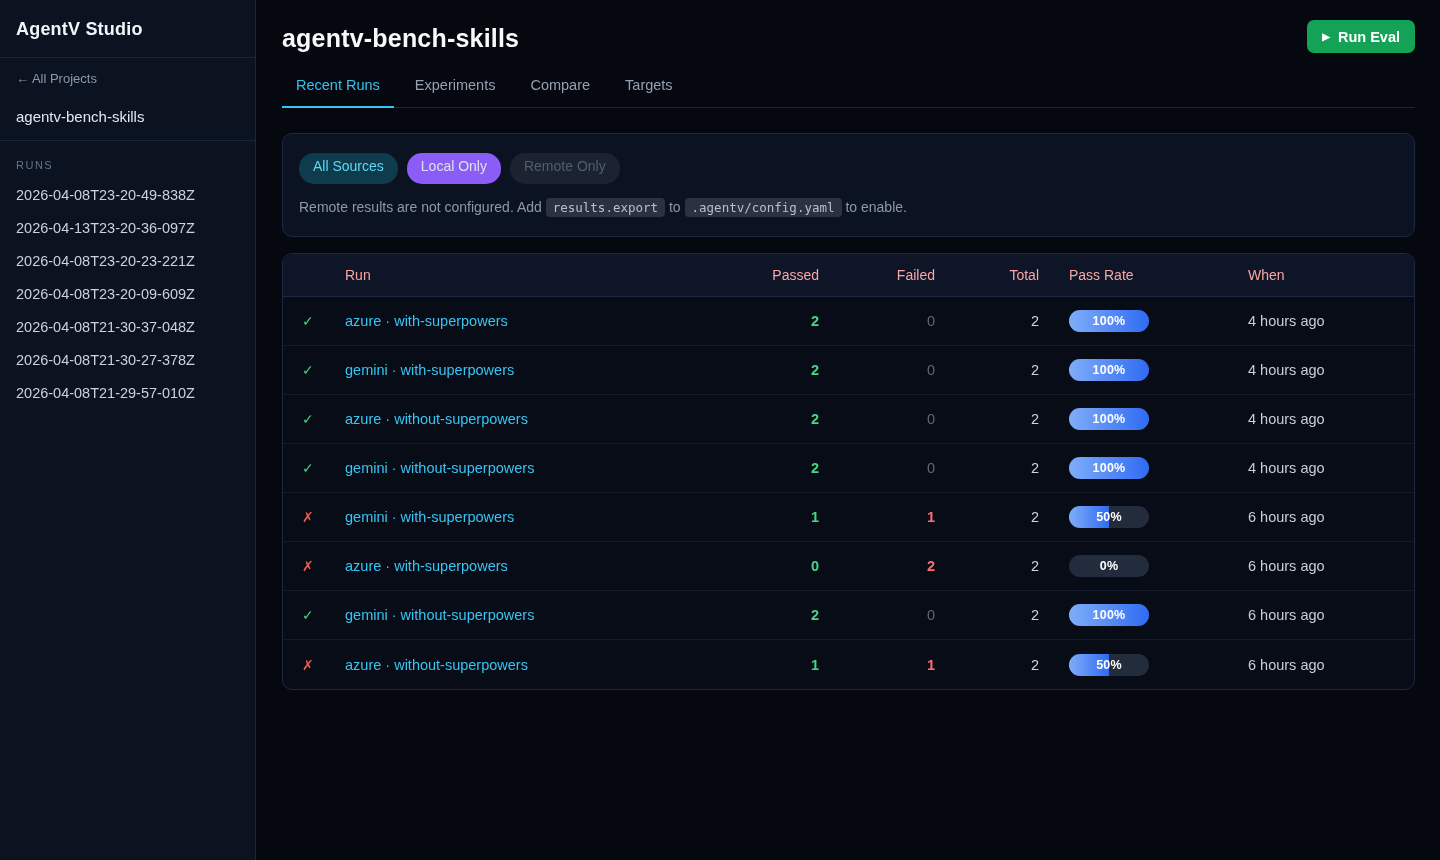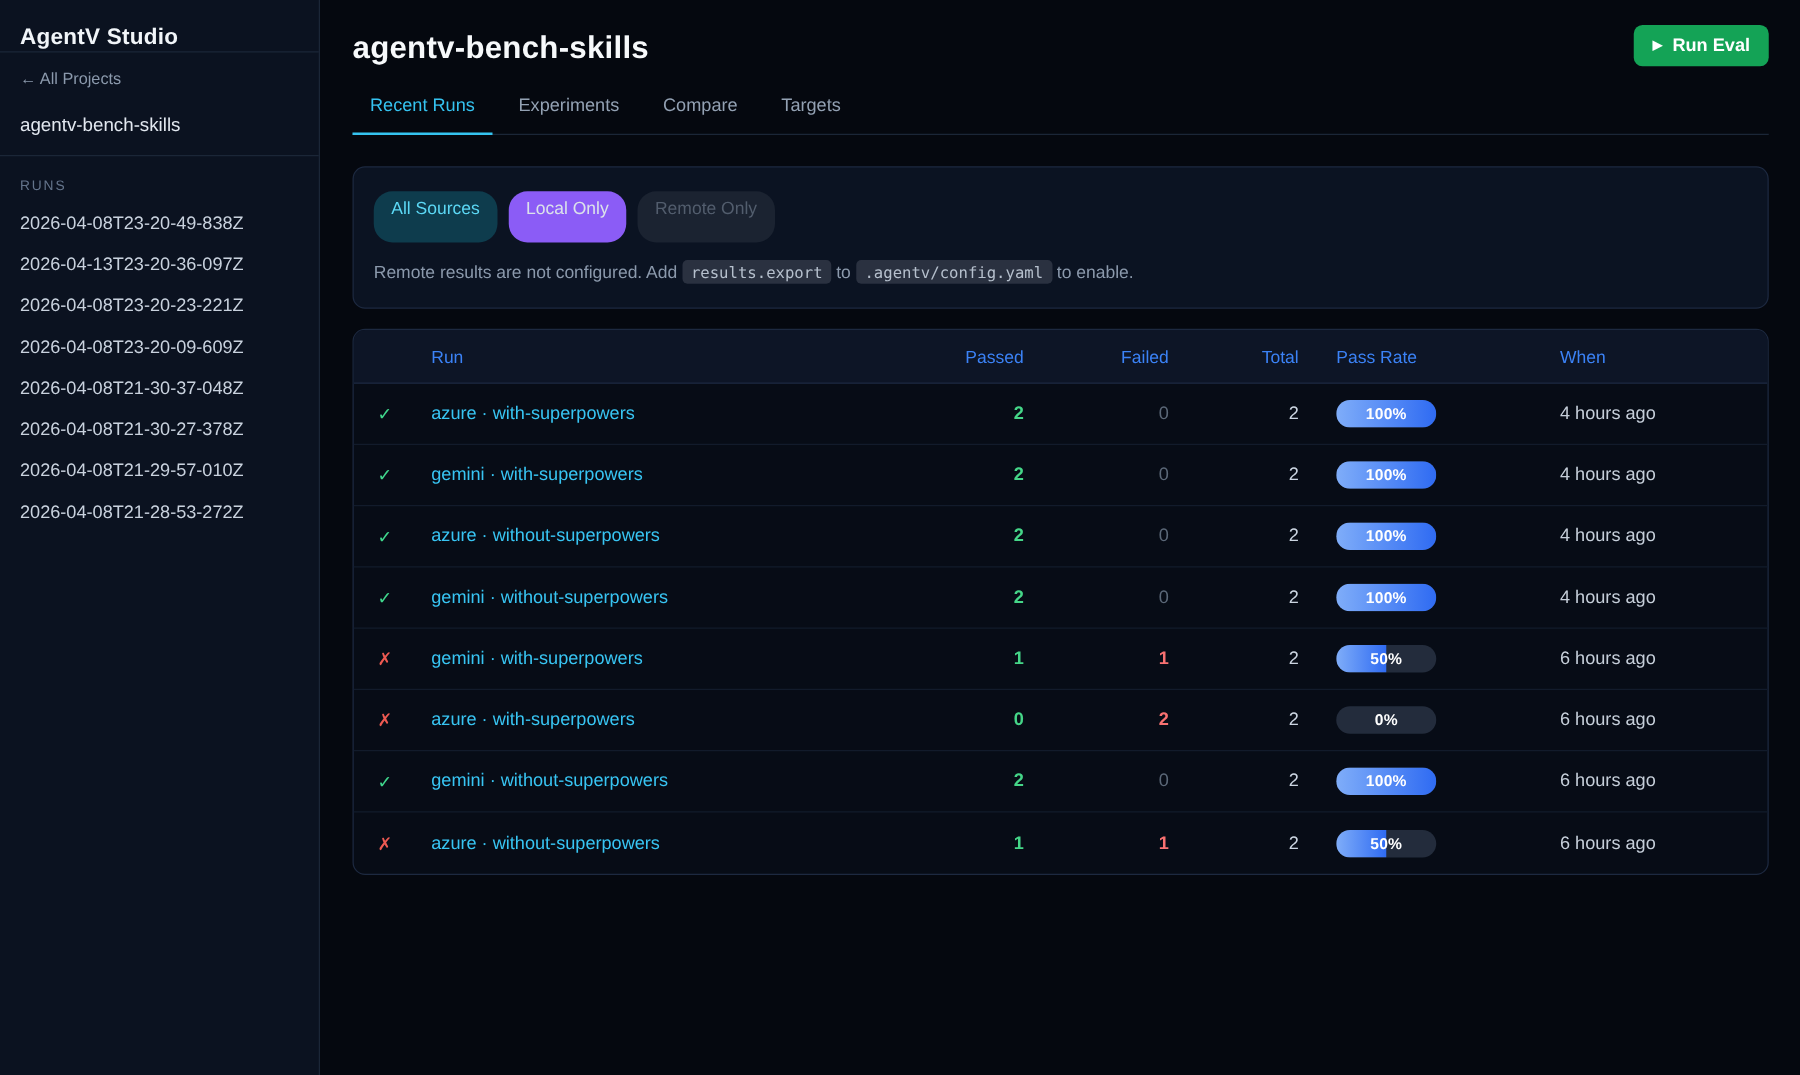--- a/index.html
+++ b/index.html
@@ -11,21 +11,21 @@
     -webkit-font-smoothing: antialiased;
   }
   .app { display: flex; width: 100%; height: 100%; }
 
   
   .sidebar {
     width: 256px; min-width: 256px; height: 100%;
     background: #0b1220; border-right: 1px solid #1b2637;
   }
   .sidebar-header {
-    padding: 19px 16px 1px; font-size: 18px; font-weight: bold;
+    padding: 19px 16px 17px; font-size: 18px; font-weight: bold;
     color: #f1f5f9; letter-spacing: 0.2px; border-bottom: 1px solid #1b2637;
   }
   .sidebar-project { padding: 13px 16px 15px; border-bottom: 1px solid #1b2637; }
   .back-link {
     display: block; color: #8b99ac; font-size: 13px; margin-bottom: 22px;
     text-decoration: none; cursor: pointer;
   }
   .project-name { color: #e2e8f0; font-size: 15px; }
   .runs-label {
     padding: 18px 16px 8px; color: #64748b; font-size: 11px;
@@ -56,41 +56,41 @@
     cursor: pointer; border-bottom: 2px solid transparent; margin-bottom: -1px;
   }
   .tab.active { color: #35c3f0; border-bottom-color: #35c3f0; }
 
   
   .filter-panel {
     margin-top: 25px; background: #0b1322; border: 1px solid #1d2940;
     border-radius: 10px; padding: 19px 16px 21px;
   }
   .chips { display: flex; gap: 9px; }
-  .chip { padding: 5px 14px 20px; border-radius: 15px; font-size: 14px; cursor: pointer; }
+  .chip { padding: 5px 14px 10px; border-radius: 15px; font-size: 14px; cursor: pointer; }
   .chip.active { background: #0e3c4d; color: #5cd8f5; }
   .chip.default { background: #8b5cf6; color: #dbe2ea; text-align: center; }
   .chip.disabled { background: #1b2331; color: #525d6d; cursor: default; }
   .note { margin: 15px 0 0; color: #8b99ac; font-size: 14px; }
   .note code {
     background: #2a3140; color: #b6c0cd; padding: 2px 7px; border-radius: 4px;
     font-family: "DejaVu Sans Mono", monospace; font-size: 12.5px;
   }
 
   
   .runs-table {
     margin-top: 16px; border: 1px solid #1d2940; border-radius: 10px;
     overflow: hidden; background: #070c16;
   }
   .thead, .tr {
     display: grid;
     grid-template-columns: 62px minmax(0,1fr) 110px 116px 104px 209px 166px;
     align-items: center;
   }
-  .thead { height: 43px; background: #0d1526; border-bottom: 1px solid #1d2940; color: #3b82f6; font-size: 14px; }
+  .thead { height: 43px; background: #0d1526; border-bottom: 1px solid #1d2940; color: #fca5a5; font-size: 14px; }
   .tr { height: 49px; border-bottom: 1px solid #121b2b; }
   .tr:last-child { border-bottom: none; }
   .right { text-align: right; }
   .rate-pad { padding-left: 30px; }
   .td-status { padding-left: 19px; font-size: 14px; }
   .status-pass { color: #3fd68c; }
   .status-fail { color: #ee5a52; }
   .run-link { color: #38c5f3; font-size: 14.5px; text-decoration: none; cursor: pointer; }
   .num { font-size: 14.5px; font-weight: 600; }
   .passed { color: #45d688; }
@@ -118,21 +118,20 @@
     </div>
     <div class="runs-label">RUNS</div>
     <ul class="runs-list" id="runs-list">
         <li class="run-item">2026-04-08T23-20-49-838Z</li>
         <li class="run-item">2026-04-13T23-20-36-097Z</li>
         <li class="run-item">2026-04-08T23-20-23-221Z</li>
         <li class="run-item">2026-04-08T23-20-09-609Z</li>
         <li class="run-item">2026-04-08T21-30-37-048Z</li>
         <li class="run-item">2026-04-08T21-30-27-378Z</li>
         <li class="run-item">2026-04-08T21-29-57-010Z</li>
-        <li class="run-item">2026-04-08T21-28-53-272Z</li>
       </ul>
   </aside>
 
   <main class="main">
 
     <div class="main-header">
       <h1 class="page-title">agentv-bench-skills</h1>
       <button class="run-eval-btn">
         <span class="play-icon">▶</span>
         <span>Run Eval</span>

